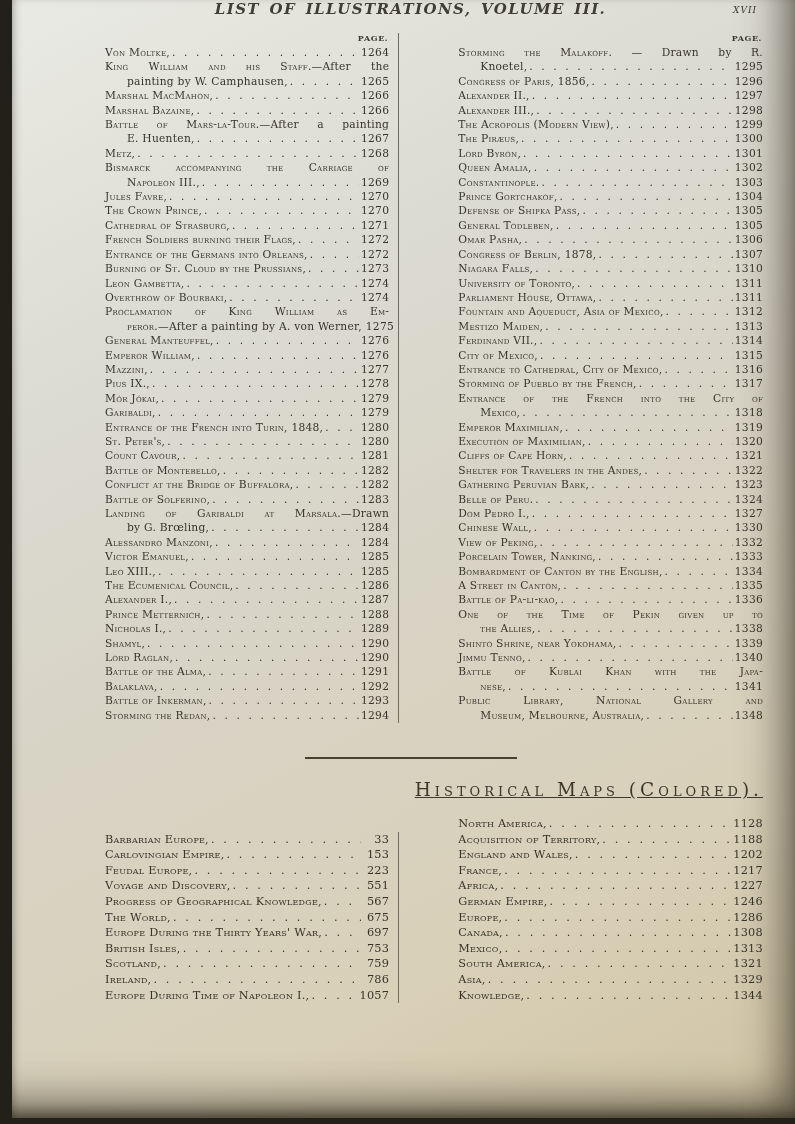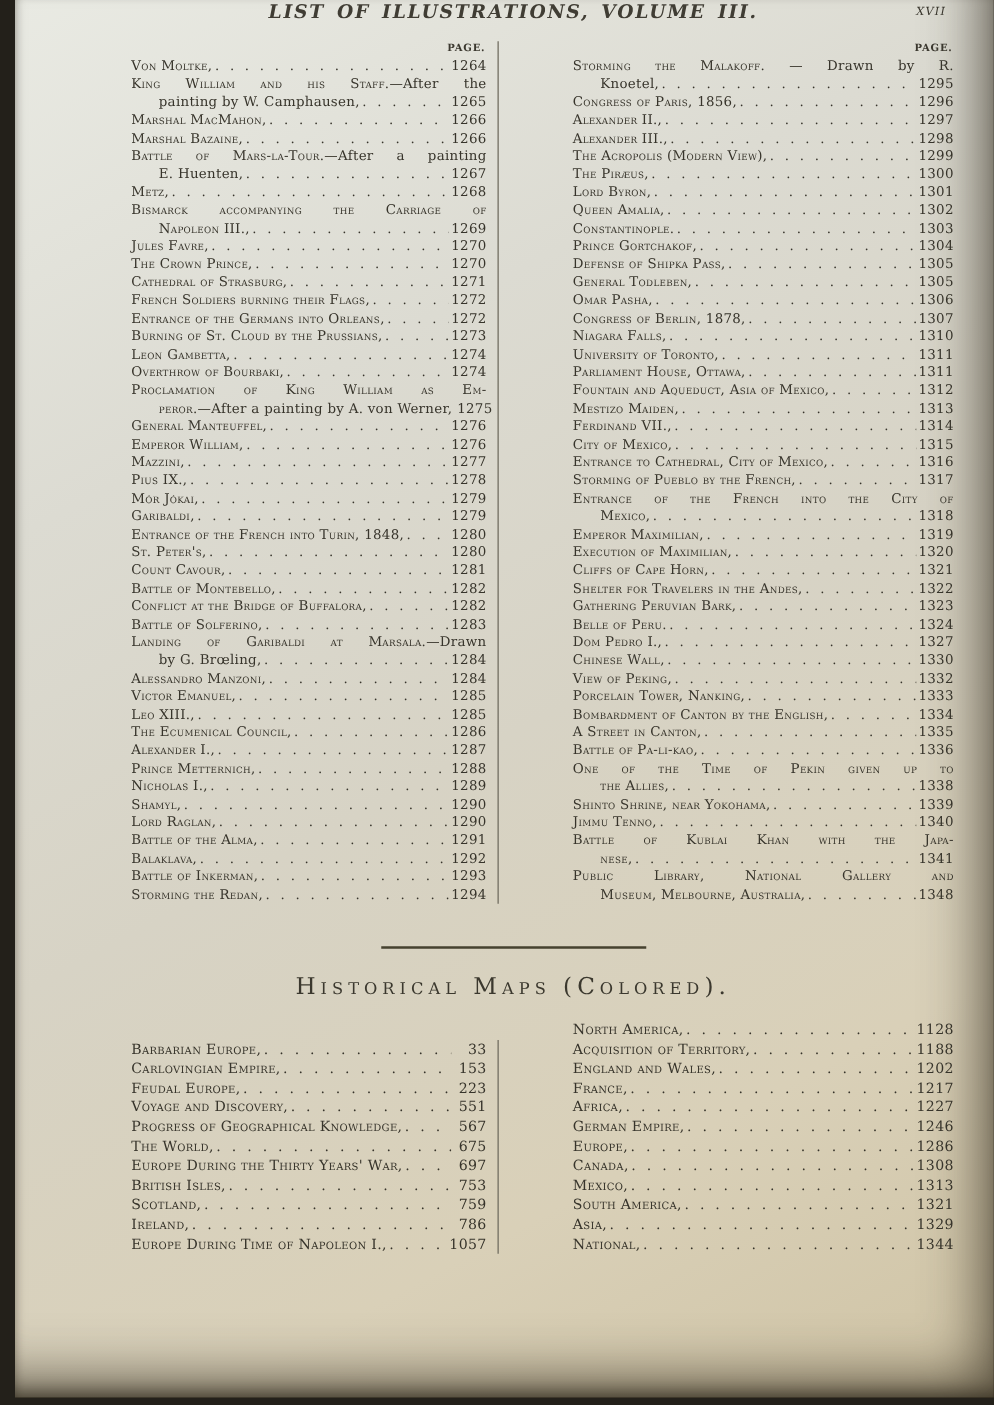--- a/index.html
+++ b/index.html
@@ -47,22 +47,22 @@
   .dots{flex:1;min-width:0;overflow:hidden;white-space:nowrap;margin:0 2px;}
   .dots::before{
     content:". . . . . . . . . . . . . . . . . . . . . . . . . . . . . . . . . . . . . . . . . . . . . . . . . .";
     letter-spacing:2.6px;
   }
   .pg{min-width:26px;text-align:right;white-space:nowrap;}
   .section-rule{
     width:212px;margin:34px auto 0;border-top:2px solid #46422f;height:0;
   }
   .maps-heading{
-    margin:20px 0 16px;text-align:center;font-weight:normal;
-    font-variant:small-caps;font-size:18.5px;letter-spacing:4px;color:#3b382e;
+    margin:20px 0 16px;text-align:right;font-weight:normal;
+    font-variant:small-caps;font-size:18.5px;letter-spacing:4px;color:#3b382e;text-decoration:underline;
   }
   .maps .list{font-size:11.3px;line-height:15.6px;}
 </style>
 </head>
 <body>
 
 <div class="scan">
   <div class="content">
 
     <header>
@@ -844,21 +844,21 @@
               </div>
               <div class="entry">
                 <div class="eline">
                   <span class="lbl"><span class="sc">Asia,</span></span>
                   <span class="dots sc"></span>
                   <span class="pg">1329</span>
                 </div>
               </div>
               <div class="entry">
                 <div class="eline">
-                  <span class="lbl"><span class="sc">National,</span></span>
+                  <span class="lbl"><span class="sc">Knowledge,</span></span>
                   <span class="dots sc"></span>
                   <span class="pg">1344</span>
                 </div>
               </div>
             </div>
         </div>
       </div>
     </section>
 
   </div>

